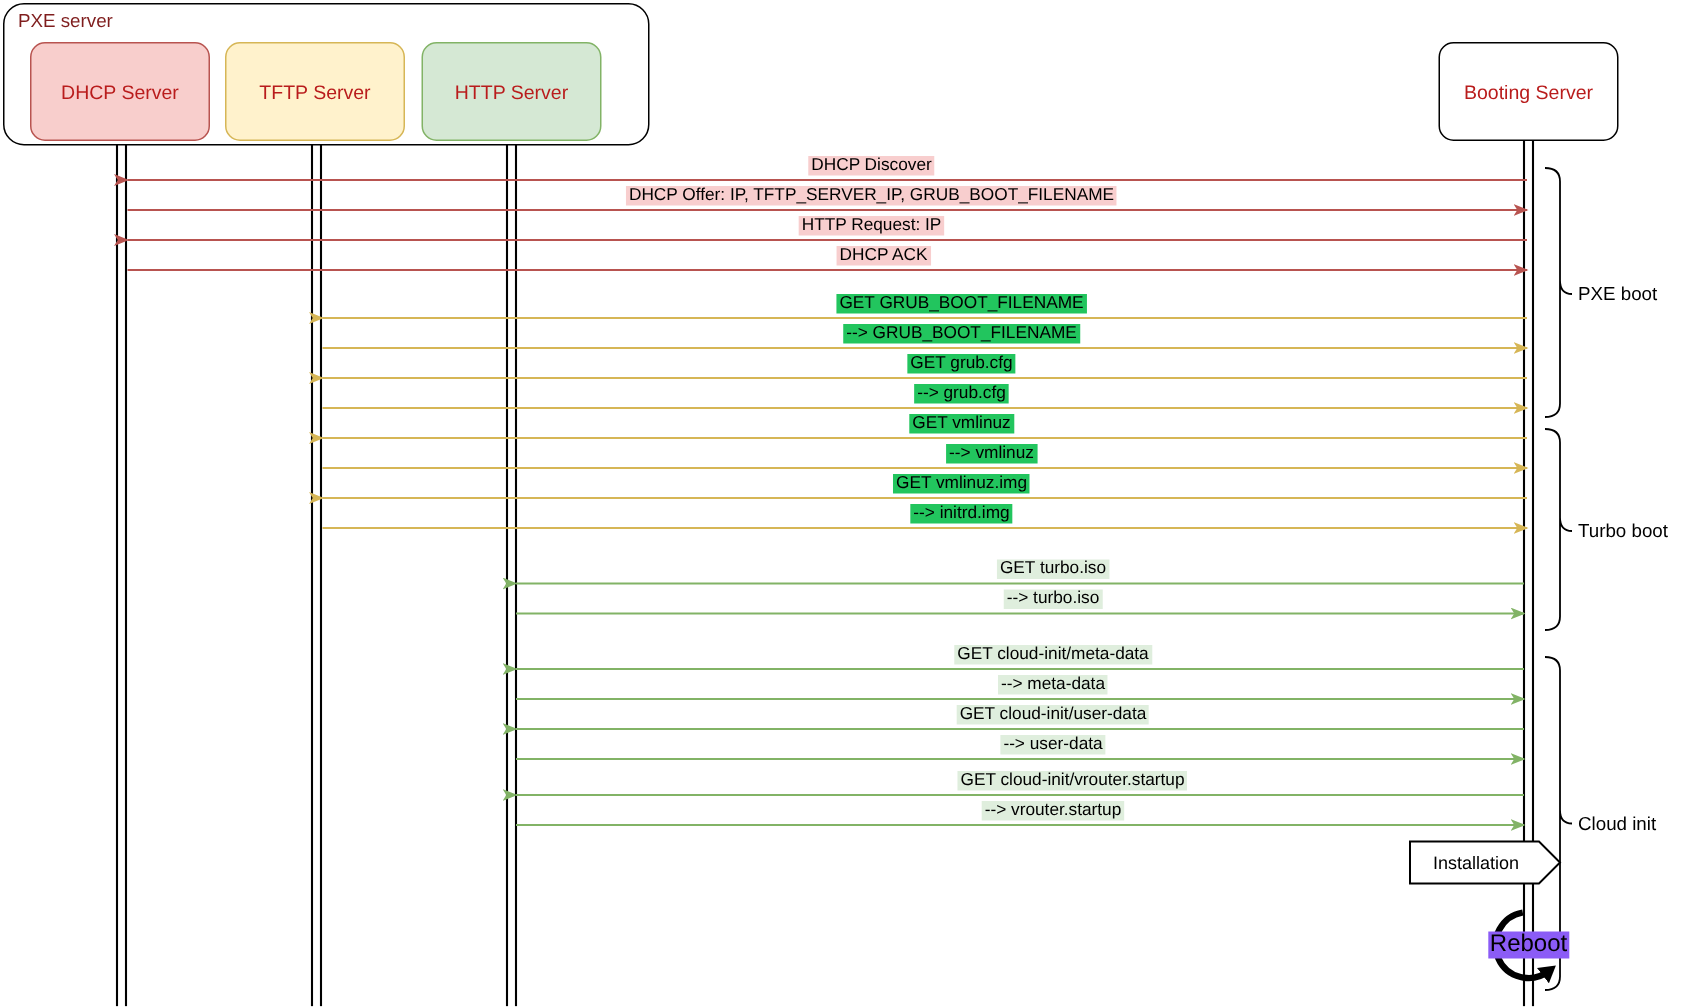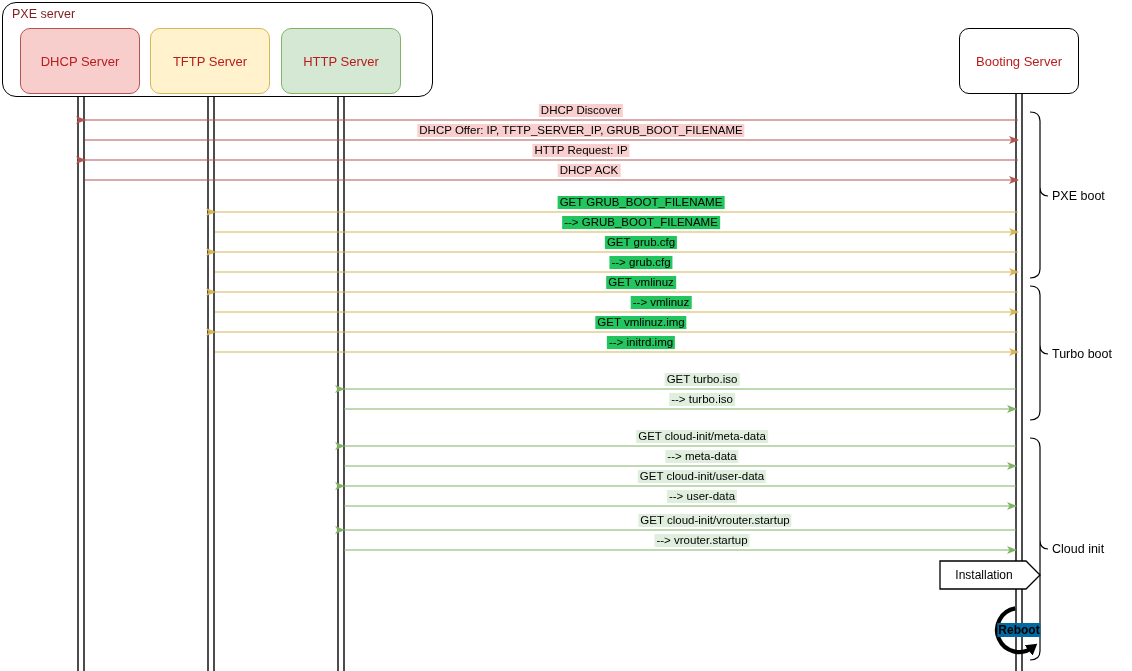--- a/index.html
+++ b/index.html
@@ -81,28 +81,27 @@
   .pent-label {
     position: absolute;
     font-size: 12px;
     color: #000;
     white-space: nowrap;
     transform: translate(-50%, -50%);
     z-index: 9;
   }
   .reboot-label {
     position: absolute;
-    font-size: 12px;
+    font-size: 16px;
     color: #000;
     white-space: nowrap;
     transform: translate(-50%, -50%);
     z-index: 9;
-    background: #0369a1;
+    background: #8b5cf6;
     padding: 0 1px;
-    font-weight: bold;
   }
 </style>
 </head>
 <body>
 
 <div id="canvas">
 
   <div class="group-box" id="group-box" style="left: 2px; top: 2px; width: 431px; height: 95px;"></div>
   <div class="group-title" id="group-title" style="left: 12px; top: 7px;">PXE server</div>
 

